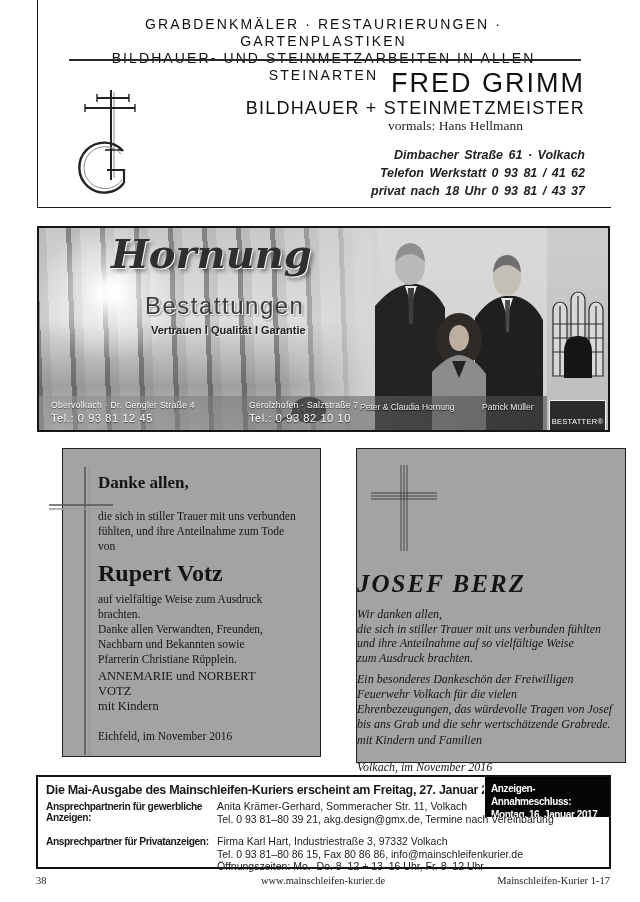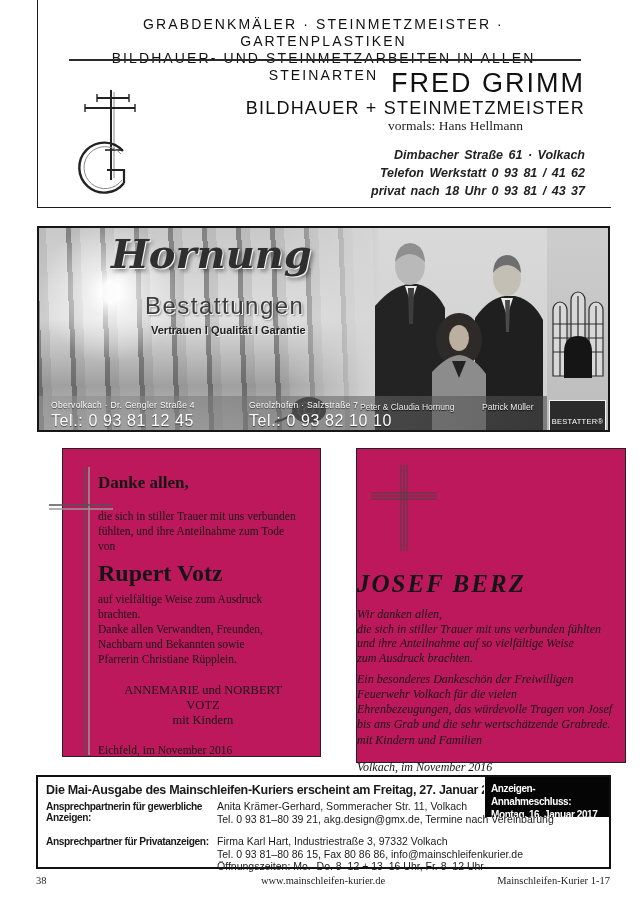--- a/index.html
+++ b/index.html
@@ -36,44 +36,44 @@
            text-shadow:1px 1px 0 #fafafa,2px 2px 2px rgba(0,0,0,.35);}
   .h-tagline{position:absolute;left:112px;top:96px;font-size:11px;font-weight:bold;color:#222;
            text-shadow:1px 1px 0 #eee;}
   .people{position:absolute;left:308px;top:0;}
   .addr-strip{position:absolute;left:0;top:168px;width:528px;height:34px;
       background:linear-gradient(to right,rgba(150,150,150,.55),rgba(70,70,70,.6));color:#fff;
       text-shadow:0 1px 1px rgba(0,0,0,.6);}
   .addr-col1{position:absolute;left:12px;top:4px;}
   .addr-col2{position:absolute;left:210px;top:4px;}
   .addr-line1{font-size:8.5px;letter-spacing:.3px;}
-  .addr-line2{font-size:16px;letter-spacing:.6px;margin-top:2px;}
+  .addr-line2{font-size:11px;letter-spacing:.6px;margin-top:2px;}
   .caption{position:absolute;top:174px;font-size:8.5px;color:#f2f2f2;text-shadow:0 1px 1px #000;}
   .caption-couple{left:321px;}
   .caption-man{left:443px;}
   .rose{position:absolute;left:230px;top:162px;}
   .badge-col{position:absolute;left:508px;top:0;width:61px;height:202px;
       background:linear-gradient(#cdcdcd,#bcbcbc);text-align:center;}
   .badge-arches{margin-top:62px;}
   .badge-l1{margin:18px 2px 0;background:#2b2b2b;border:1px solid #f2f2f2;color:#fff;
       font-size:7.5px;font-weight:normal;letter-spacing:.3px;padding:16px 0;}
   .badge-l2{margin:1px 2px 0;background:#2b2b2b;color:#fff;font-size:5.2px;font-weight:bold;padding:1px 0;}
   .badge-tag{margin-top:7px;font-size:5.8px;font-weight:bold;color:#1c1c1c;background:#d9d9d9;padding:2px 0;}
 
   
-  .ob{position:absolute;background:#be185d;border:1px solid #222;font-family:"Liberation Serif",serif;color:#151515;}
+  .ob{position:absolute;background:#a3a3a3;border:1px solid #222;font-family:"Liberation Serif",serif;color:#151515;}
   .ob-votz{left:62px;top:448px;width:257px;height:307px;overflow:visible;}
   .ob-berz{left:356px;top:448px;width:268px;height:313px;text-align:left;font-style:italic;}
   .votz-cross{position:absolute;left:-16px;top:16px;}
   .votz-content{position:absolute;left:35px;top:0;width:212px;}
   .votz-heading{margin-top:24px;font-size:17px;font-weight:bold;}
   .votz-body1{margin-top:16px;font-size:11.5px;line-height:15px;}
   .votz-name{margin-top:6px;font-size:24px;font-weight:bold;}
   .votz-body2{margin-top:5px;font-size:11.5px;line-height:15px;}
-  .votz-sig{margin-top:16px;text-align:center;font-size:12.5px;line-height:15px;padding-right:2px;}
+  .votz-sig{margin-top:2px;text-align:left;font-size:12.5px;line-height:15px;padding-right:2px;}
   .votz-place{margin-top:16px;font-size:11.5px;}
   .berz-cross-wrap{margin-top:13px;}
   .berz-name{margin-top:12px;font-size:25px;font-weight:bold;letter-spacing:2px;}
   .berz-body1{margin-top:9px;font-size:12px;line-height:14.5px;}
   .berz-body2{margin-top:7px;font-size:12px;line-height:15px;}
   .berz-sig-name{margin-top:12px;font-size:13px;font-weight:bold;}
   .berz-sig-sub{font-size:12px;margin-top:1px;}
   .berz-place{margin-top:12px;font-size:12px;}
 
   
@@ -95,21 +95,21 @@
   .pfoot .purl{position:absolute;left:0;width:574px;text-align:center;}
   .pfoot .pissue{position:absolute;right:0;}
 </style>
 </head>
 <body>
 
 <div class="page">
 
   <div class="grimm">
     <div class="grimm-header">
-      <div>GRABDENKMÄLER · STEINMETZMEISTER · GARTENPLASTIKEN</div>
+      <div>GRABDENKMÄLER · RESTAURIERUNGEN · GARTENPLASTIKEN</div>
       <div>BILDHAUER- UND STEINMETZARBEITEN IN ALLEN STEINARTEN</div>
     </div>
     <div class="grimm-rule"></div>
 
     <svg class="grimm-logo" width="78" height="118" viewBox="0 0 78 118">
       <g fill="none" stroke="#222" stroke-width="2">
         <line x1="50" y1="6" x2="50" y2="96"></line>
         <line x1="53" y1="8" x2="53" y2="94" stroke="#8a8a8a" stroke-width="1"></line>
         <line x1="36" y1="14" x2="68" y2="14"></line>
         <line x1="36" y1="10" x2="36" y2="18" stroke-width="1.4"></line>

